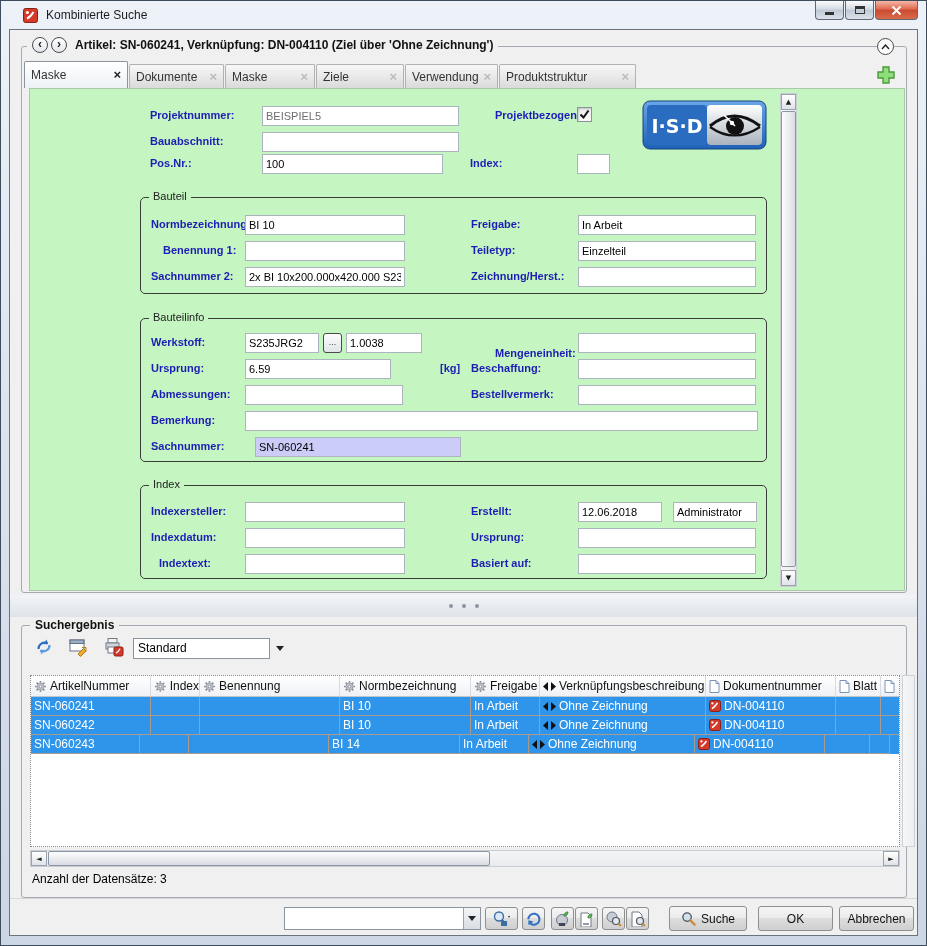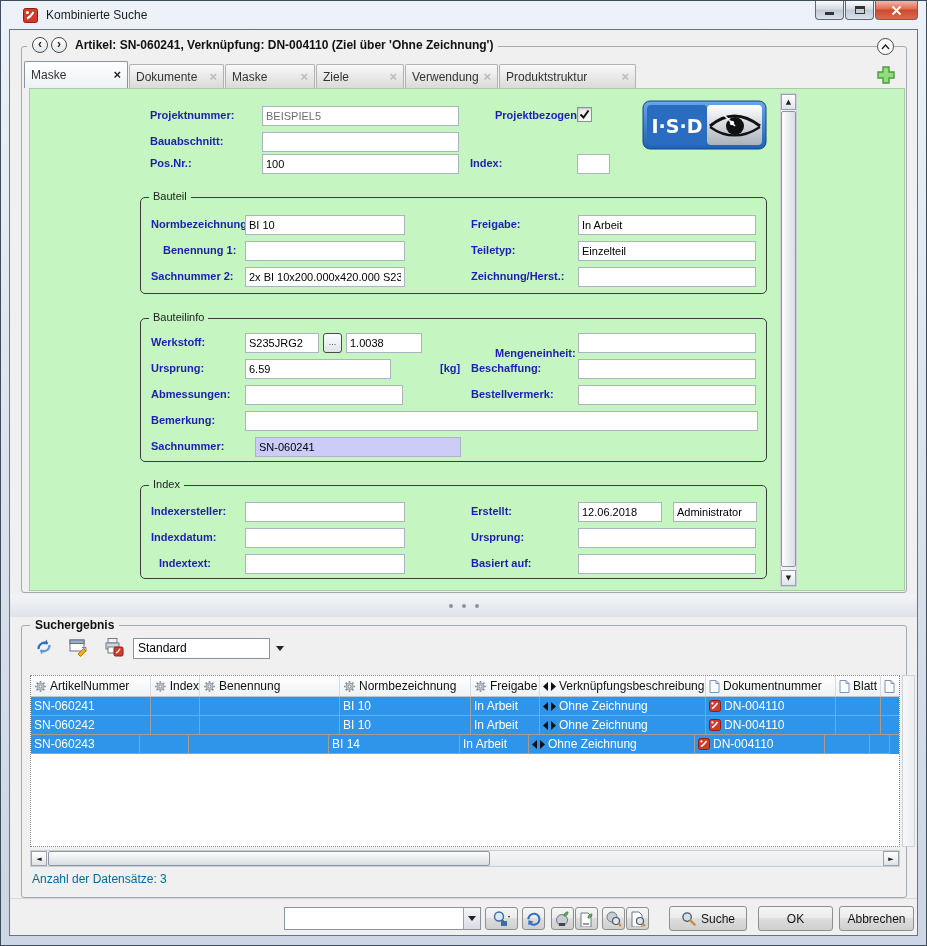--- a/index.html
+++ b/index.html
@@ -67,21 +67,21 @@
   .combo-arrow{position:absolute;width:16px;height:21px;display:flex;align-items:center;justify-content:center;cursor:pointer;}
   .arrow-down{width:0;height:0;border-left:4px solid transparent;border-right:4px solid transparent;border-top:5px solid #222;}
   .table{position:absolute;left:8px;top:49px;width:870px;height:172px;border:1px dotted #8a8a8a;background:#fff;overflow:hidden;}
   .thead{display:flex;height:21px;background:linear-gradient(#ffffff,#eef1f5);border-bottom:1px solid #c0c6ce;}
   .hcell{flex:0 0 auto;display:flex;align-items:center;gap:3px;padding-left:3px;border-right:1px solid #d8dce2;
     font-size:12px;color:#111;overflow:hidden;white-space:nowrap;}
   .trow{display:flex;height:19px;background:#2e95ea;cursor:pointer;}
   .tcell{flex:0 0 auto;display:flex;align-items:center;gap:3px;padding-left:3px;border-right:1px solid #a89c90;
     border-bottom:1px solid #a89c90;color:#fff;font-size:12px;overflow:hidden;white-space:nowrap;}
   .tvscroll{position:absolute;left:880px;top:49px;width:13px;height:172px;background:linear-gradient(90deg,#f6f7f8,#eceef0);border:1px solid #cdd2d8;}
-  .count-text{position:absolute;left:10px;top:246px;font-size:12px;color:#0369a1;}
+  .count-text{position:absolute;left:10px;top:246px;font-size:12px;color:#000000;}
   
   .btn{position:absolute;border:1px solid #8e8f8f;border-radius:3px;font-size:12px;color:#111;
     background:linear-gradient(#f5f5f5 0%,#ebebeb 49%,#dddddd 50%,#cfcfcf 100%);
     display:flex;align-items:center;justify-content:center;gap:5px;cursor:pointer;}
   .fcombo{position:absolute;left:274px;top:877px;width:197px;height:23px;background:#fff;border:1px solid #8a949e;display:flex;}
   .fcombo .arrow-box{margin-left:auto;width:17px;height:100%;border-left:1px solid #9aa3ad;
     background:linear-gradient(#f3f4f6,#d9dde3);display:flex;align-items:center;justify-content:center;}
   .footer-sep{position:absolute;left:0;top:868px;width:100%;height:1px;background:#d8d8d8;}
 </style>
 </head>
@@ -165,21 +165,21 @@
         <div class="checkbox" style="left:547px;top:18px;">
           <svg width="11" height="11">
               <path d="M1.5 5.5l3 3 5-7" stroke="#111" stroke-width="2" fill="none"></path>
             </svg>
         </div>
 
         <span class="flabel" style="left:120px;top:46px;">Bauabschnitt:</span>
         <input class="fld" style="left: 232px; top: 43px; width: 197px;" value="">
 
         <span class="flabel" style="left:120px;top:68px;">Pos.Nr.:</span>
-        <input class="fld" style="left: 232px; top: 65px; width: 197px;" value="100">
+        <input class="fld" style="left: 232px; top: 65px; width: 181px;" value="100">
         <span class="flabel" style="left:440px;top:68px;">Index:</span>
         <input class="fld" style="left: 547px; top: 65px; width: 33px;" value="">
 
         <div class="logo">
           <svg width="125" height="50" viewBox="0 0 125 50">
             <defs>
               <linearGradient id="lgB" x1="0" y1="0" x2="0" y2="1">
                   <stop offset="0" stop-color="#6aa6e8"></stop>
                   <stop offset="1" stop-color="#1e62b8"></stop>
                 </linearGradient>

